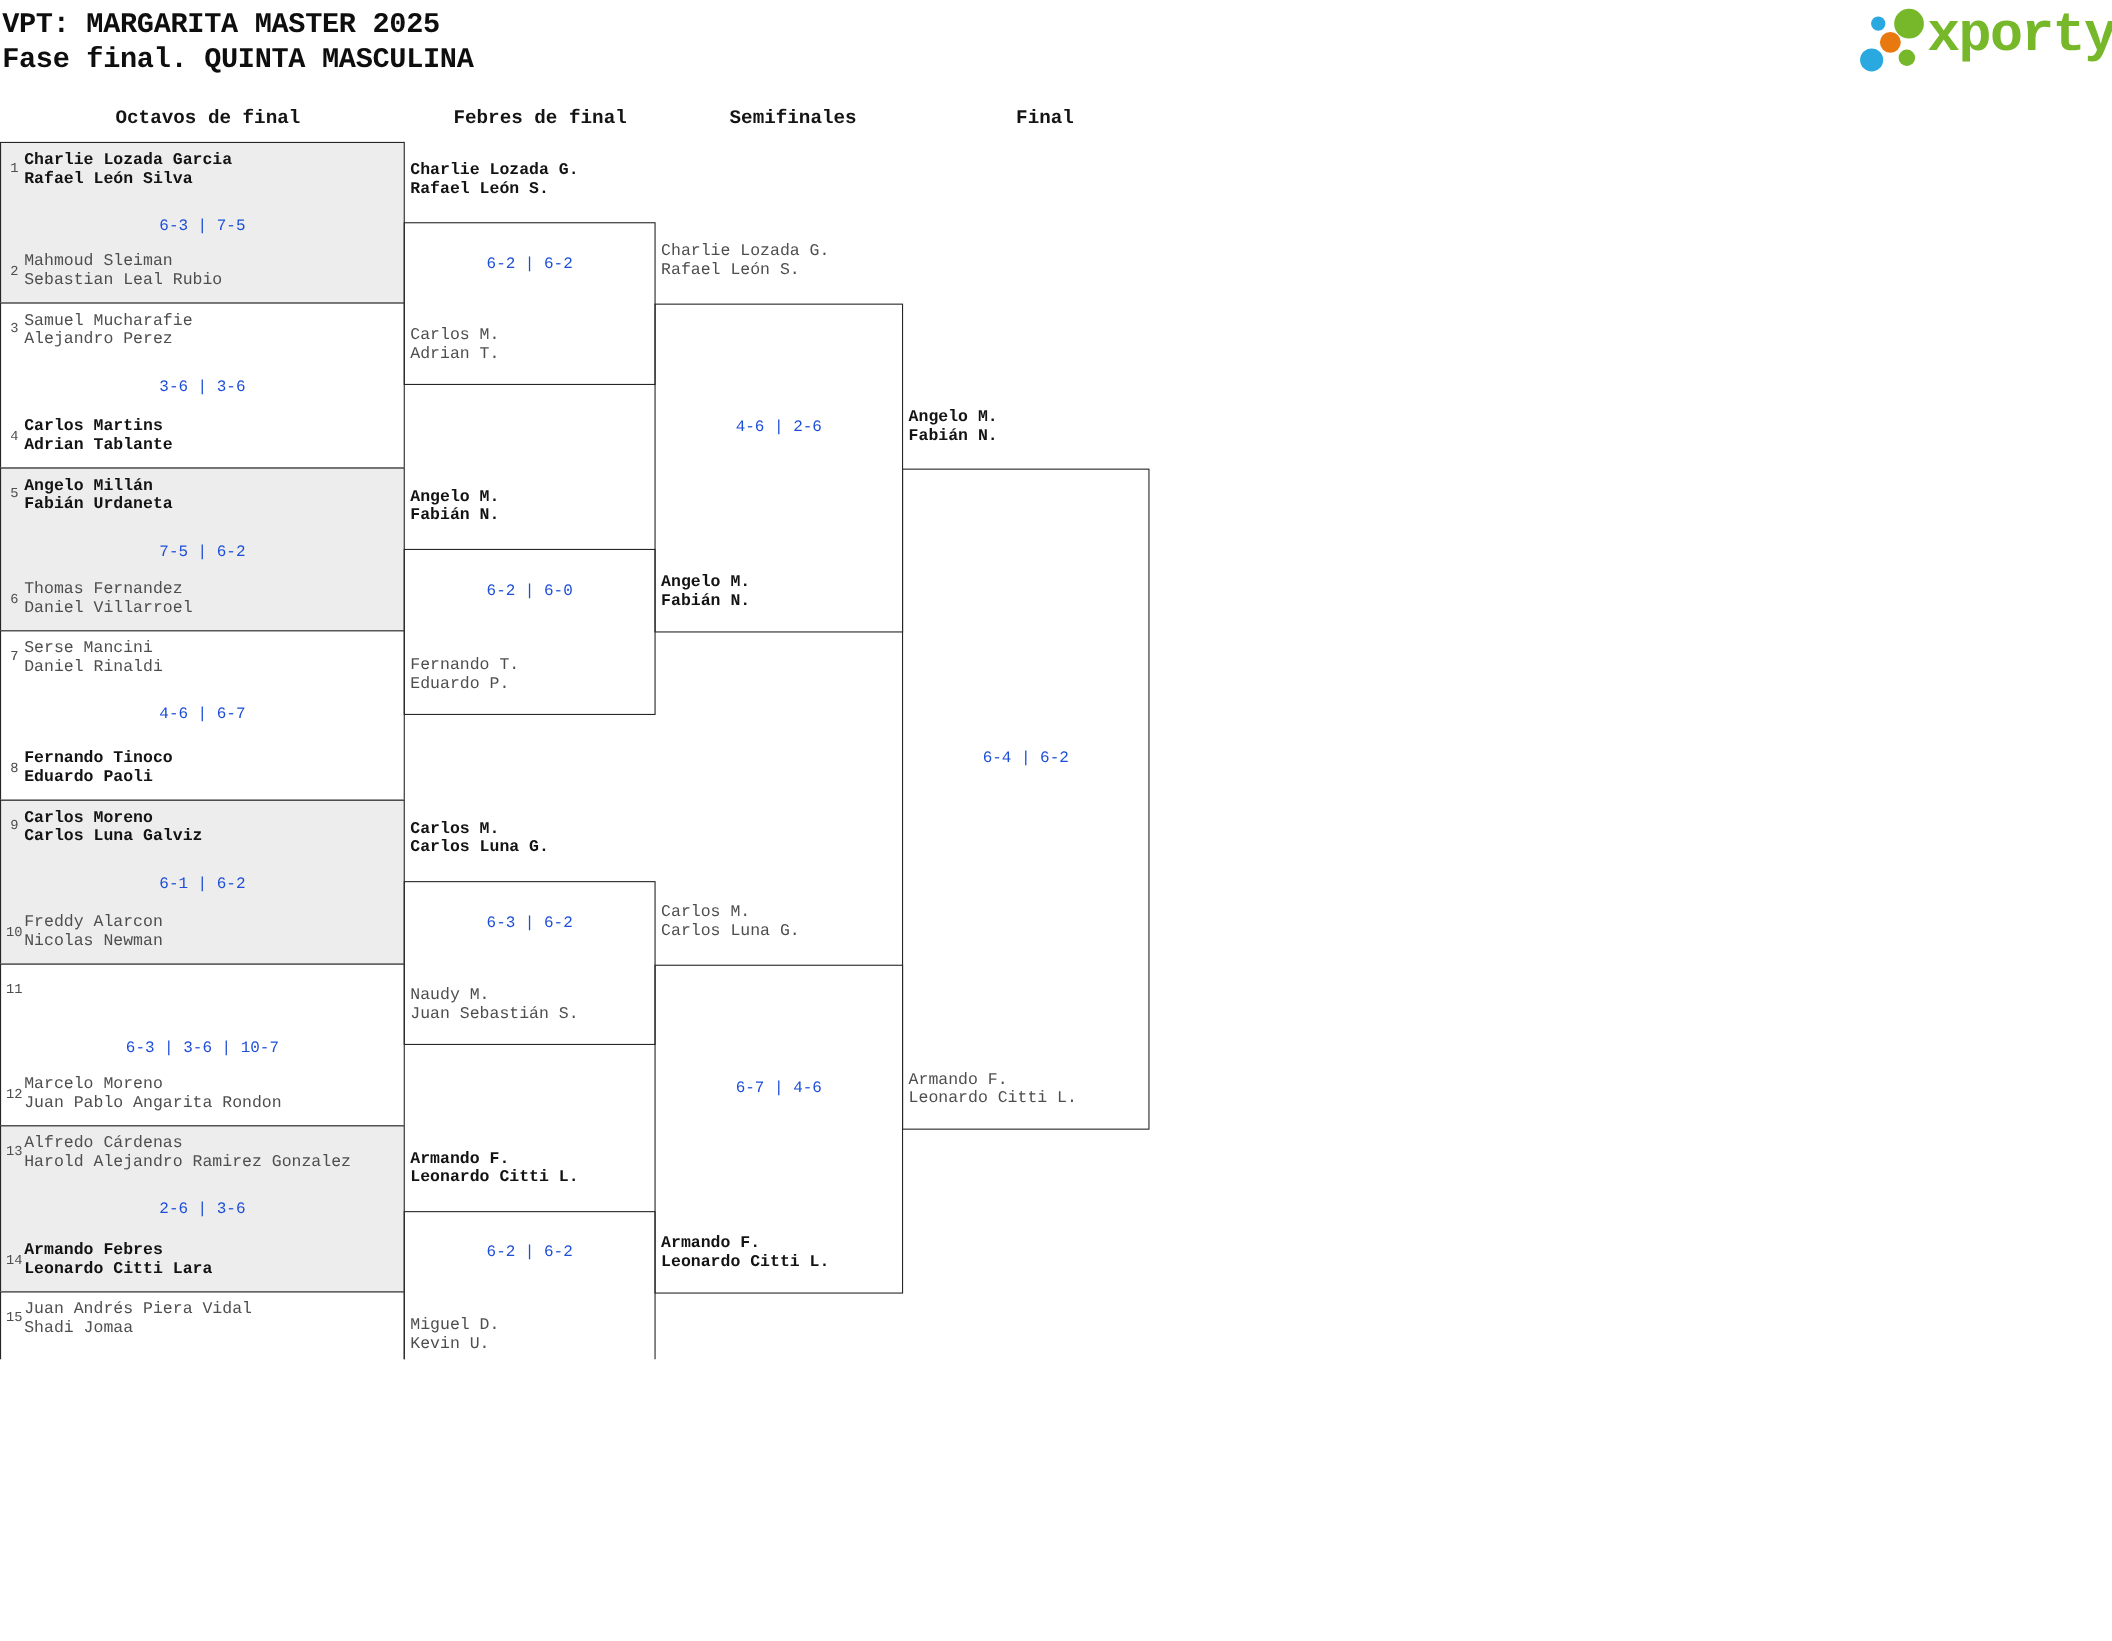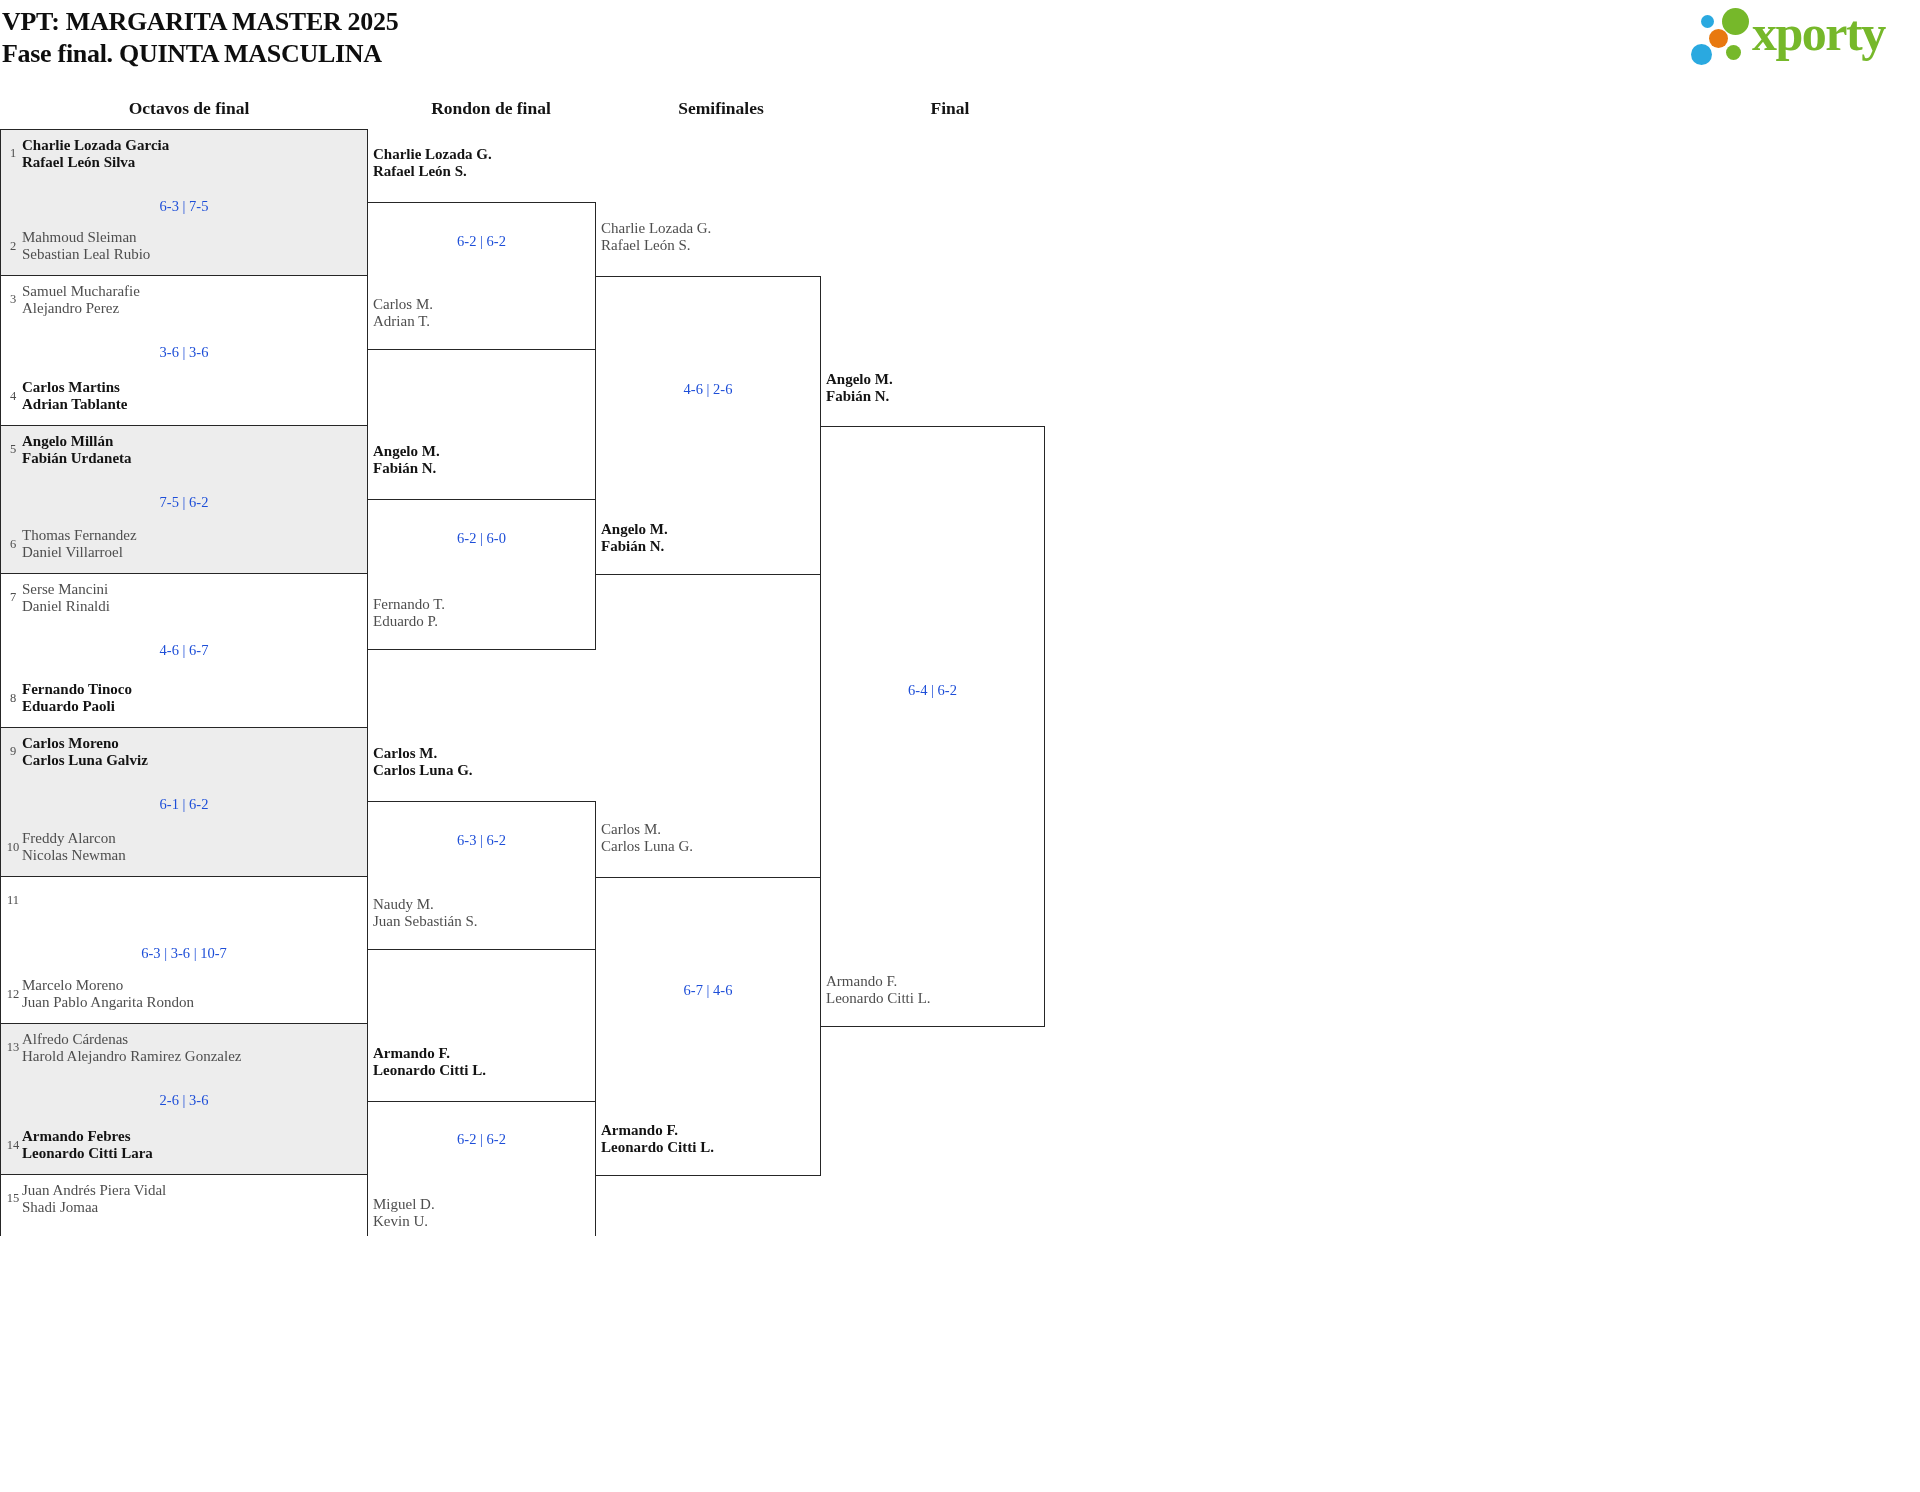--- a/index.html
+++ b/index.html
@@ -1,17 +1,17 @@
 <!DOCTYPE html>
 <html><head>
 <meta charset="utf-8">
 <style>
   html,body{margin:0;padding:0;background:#fff}
   .page{position:relative;width:1920px;height:1236px;background:#ffffff;
-        font-family:Liberation Serif, serif;color:#161616;overflow:hidden}
+        font-family:Liberation Mono, monospace;color:#161616;overflow:hidden}
 
   .title{position:absolute;left:2px;top:6px;font-size:26px;font-weight:700;
          line-height:32px;color:#0e0e0e;letter-spacing:-.3px;white-space:nowrap}
 
   
   .logo{position:absolute;left:1690px;top:0;width:230px;height:80px}
   .logo .dot{position:absolute;border-radius:50%}
   .logo .d-green-big{left:32px;top:8px;width:27px;height:27px}
   .logo .d-blue-sm{left:11px;top:15px;width:13px;height:13px}
   .logo .d-orange{left:19px;top:29px;width:19px;height:19px}
@@ -55,21 +55,21 @@
   <div class="logo">
     <span class="dot d-green-big" style="background: rgb(118, 184, 42);"></span>
     <span class="dot d-blue-sm" style="background: rgb(42, 169, 224);"></span>
     <span class="dot d-orange" style="background: rgb(232, 121, 15);"></span>
     <span class="dot d-blue-big" style="background: rgb(42, 169, 224);"></span>
     <span class="dot d-green-sm" style="background: rgb(118, 184, 42);"></span>
     <span class="logo-text" style="color: rgb(118, 184, 42);">xporty</span>
   </div>
 
   <div class="rh" style="left:64px">Octavos de final</div>
-  <div class="rh" style="left:366px">Rondon de final</div>
+  <div class="rh" style="left:366px">Febres de final</div>
   <div class="rh" style="left:596px">Semifinales</div>
   <div class="rh" style="left:825px">Final</div>
 
   <div class="m16 alt" style="top:129px;height:147px">
     <span class="seed st">1</span>
     <div class="team tt wn">
       <div class="nm">Charlie Lozada Garcia</div>
       <div class="nm">Rafael León Silva</div>
     </div>
     <div class="sc">6-3 | 7-5</div>

